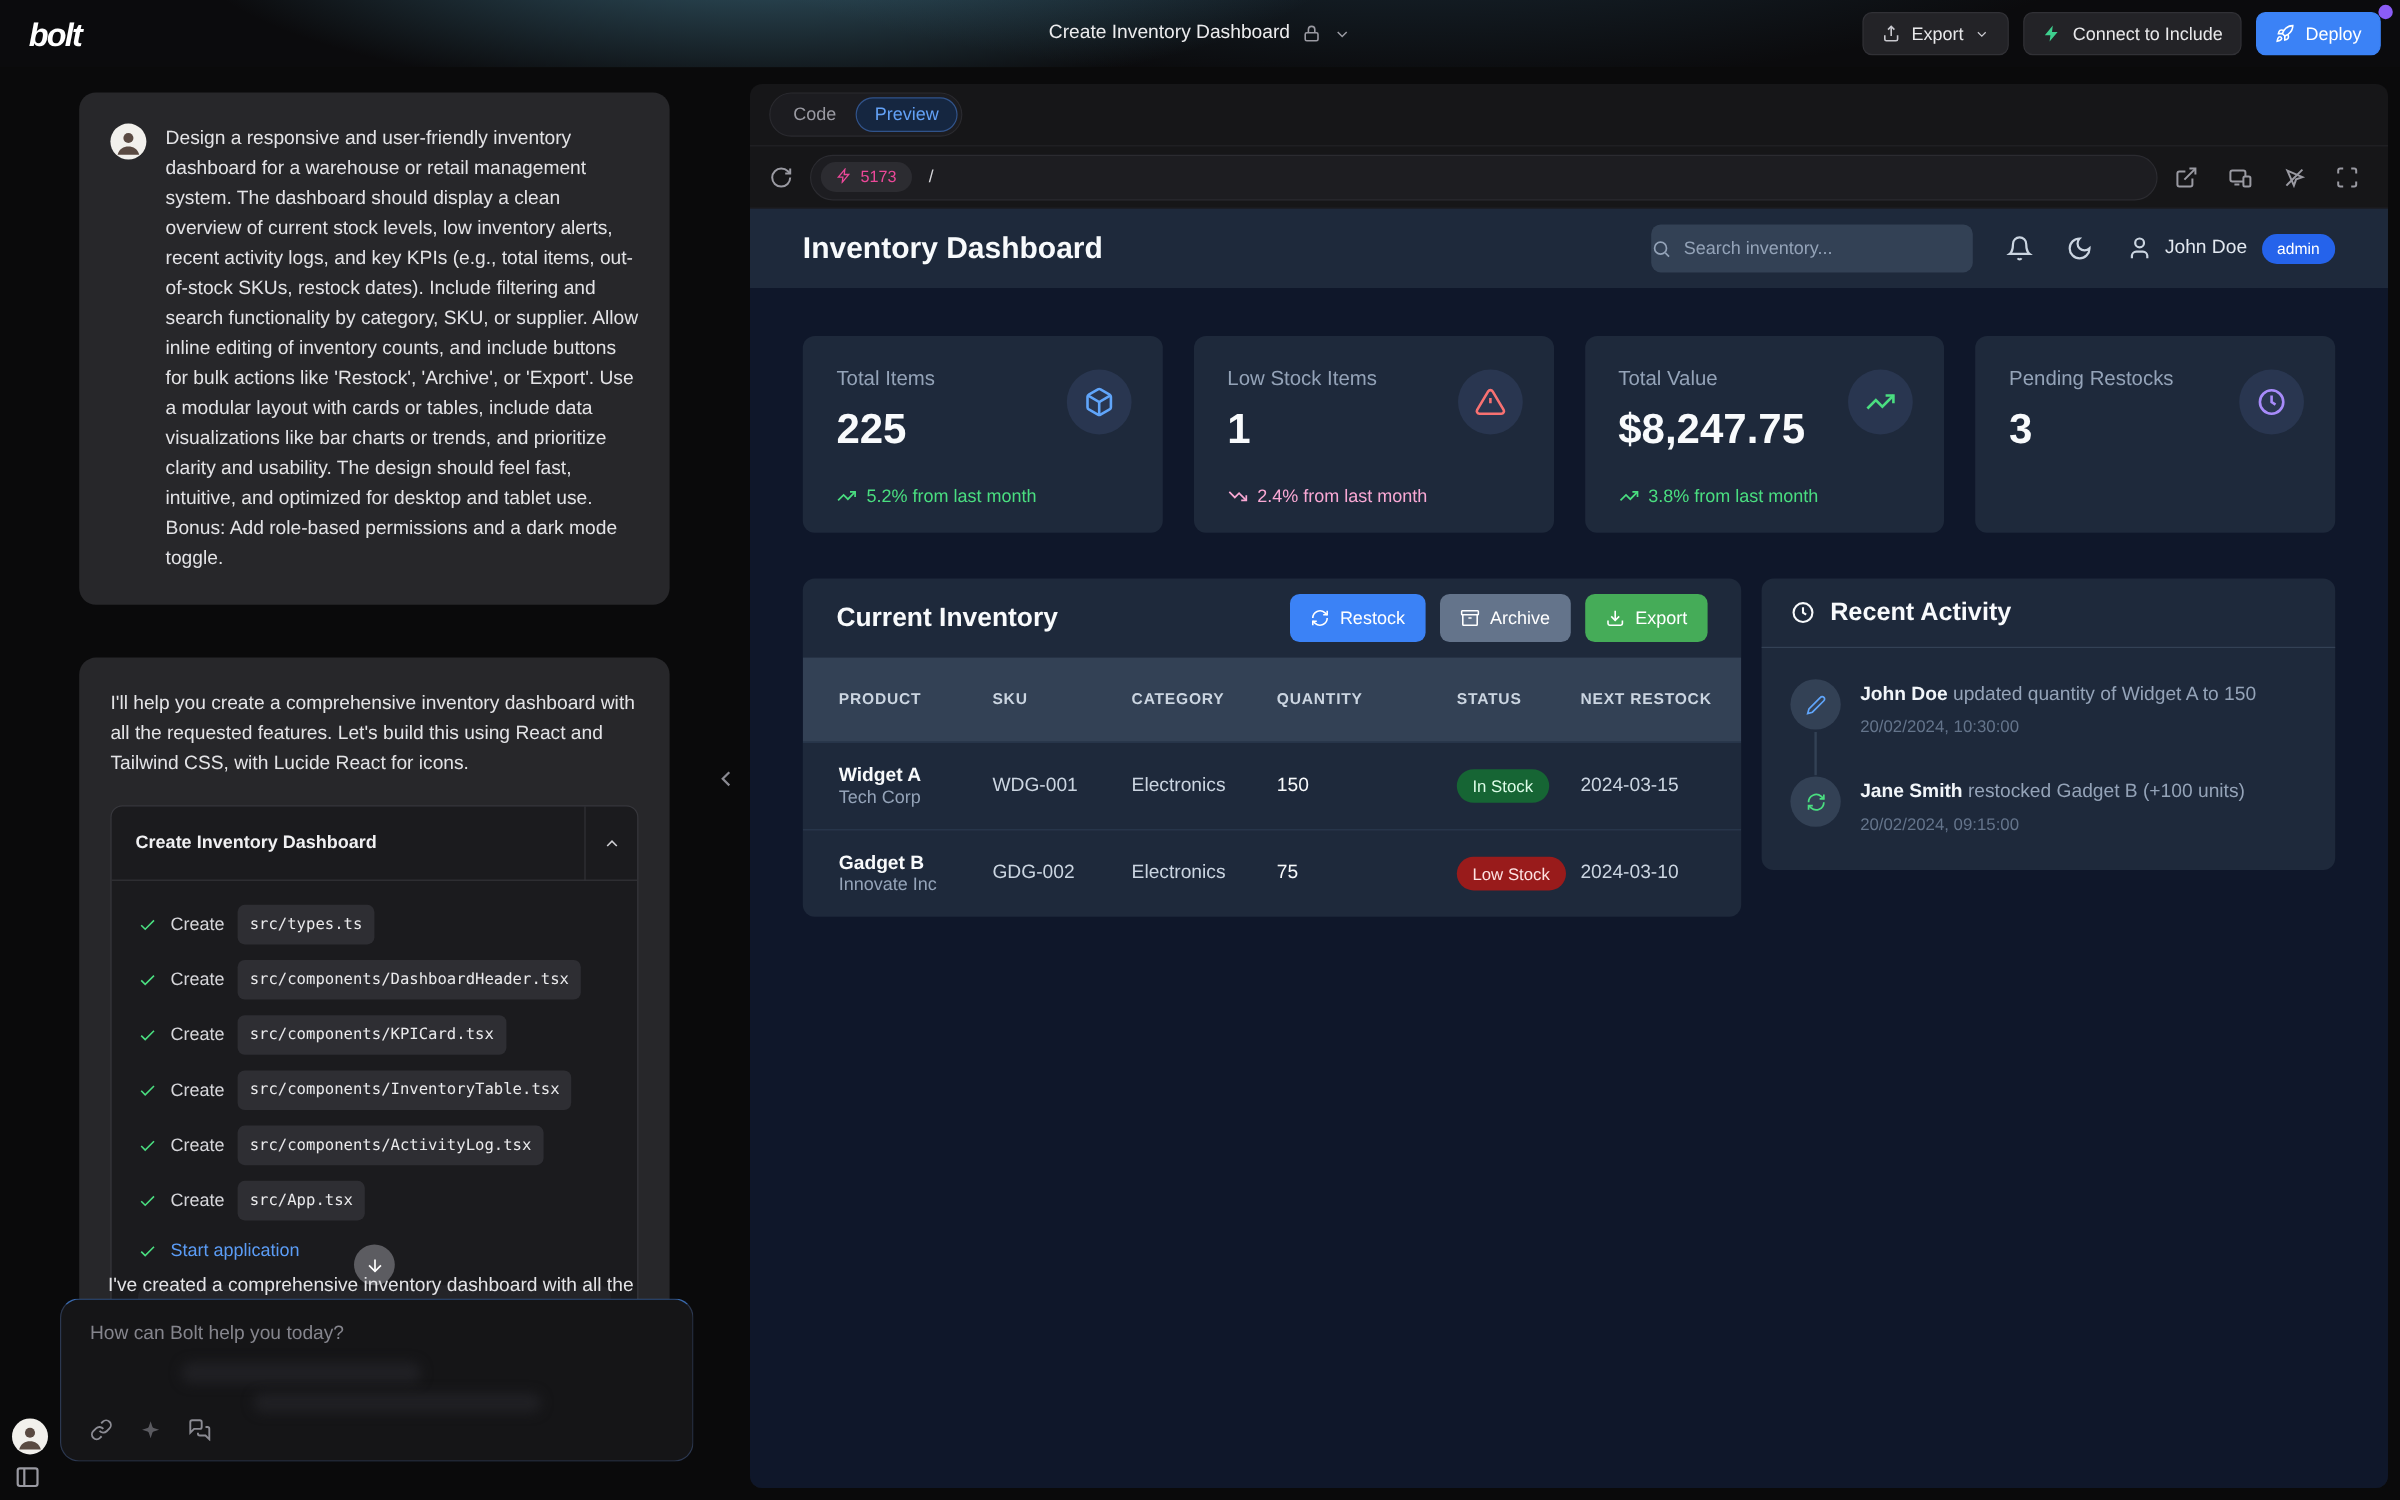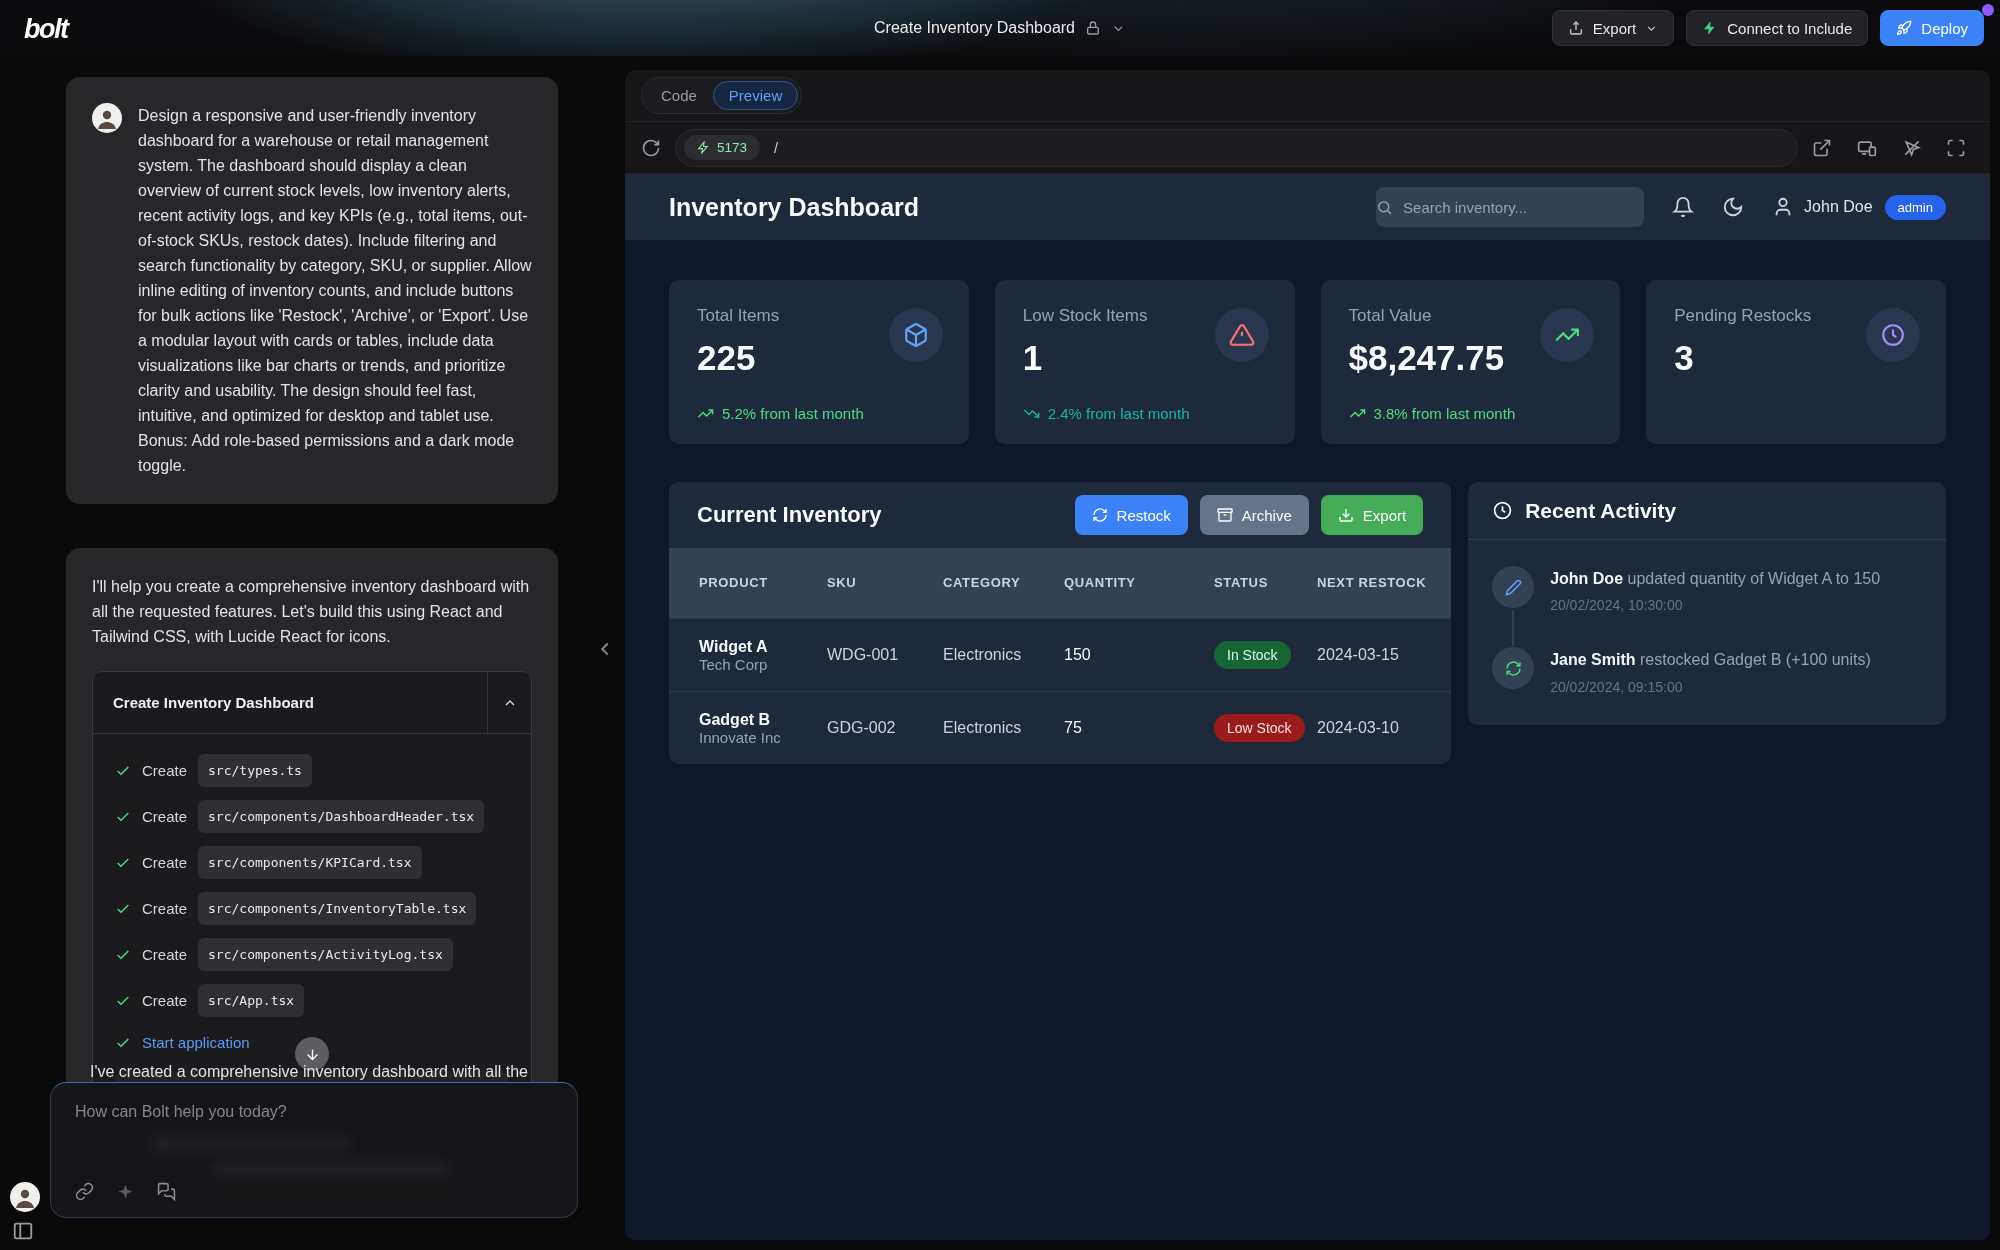--- a/index.html
+++ b/index.html
@@ -83,22 +83,22 @@
     border-bottom:1px solid #222226; }
   .seg { display:flex; align-items:center; background:#1c1c20; border:1px solid #2a2a2f;
     border-radius:999px; padding:3px; }
   .seg-item { padding:6px 16px; font-size:15px; color:#9a9aa2; border-radius:999px; cursor:pointer; }
   .seg-item.active { background:#152640; border:1px solid #31538a; color:#63a1f6; padding:5px 15px; }
   .url-row { height:52px; display:flex; align-items:center; padding:0 16px; gap:14px;
     border-bottom:1px solid #222226; }
   .reload { color:#9a9aa2; cursor:pointer; }
   .url-box { flex:1; height:38px; background:#1d1d21; border:1px solid #2b2b30;
     border-radius:999px; display:flex; align-items:center; padding:0 8px; gap:14px; cursor:text; }
-  .port-badge { display:flex; align-items:center; gap:7px; background:#2c2c31;
-    border-radius:999px; padding:5px 13px; font-size:13.5px; color:#86efac; }
+  .port-badge { display:flex; align-items:flex-start; gap:7px; background:#2c2c31;
+    border-radius:999px; padding:5px 13px; font-size:13.5px; color:#ec4899; }
   .url-path { font-size:14.5px; color:#d6d6da; }
   .url-icons { display:flex; gap:24px; color:#9a9aa2; padding-right:8px; }
   .url-icons .ic { cursor:pointer; }
 
   
   .viewport { height:1066px; background:#0f172a; }
   .app-header { height:66px; background:#1e293b; display:flex; align-items:center; padding:0 44px; }
   .app-title { font-size:25px; font-weight:700; color:#f8fafc; flex:1; }
   .search-box { width:268px; height:40px; background:#334155; border-radius:8px;
     display:flex; align-items:center; padding:0 0; gap:10px; }
@@ -112,21 +112,21 @@
 
   .content { padding:40px 44px 0; }
   .kpis { display:flex; gap:26px; }
   .kpi { flex:1; height:164px; background:#1e293b; border-radius:10px; padding:26px 28px; position:relative; }
   .kpi-label { font-size:17px; color:#94a3b8; }
   .kpi-value { font-size:35px; font-weight:700; color:#f8fafc; margin-top:12px; }
   .kpi-icon { position:absolute; right:26px; top:28px; width:54px; height:54px;
     border-radius:50%; background:#293650; display:flex; align-items:center; justify-content:center; }
   .kpi-change { position:absolute; left:28px; bottom:22px; display:flex; align-items:center;
     gap:8px; font-size:15px; }
-  .up { color:#4ade80; } .down { color:#14b8a6;margin-top:24px; }
+  .up { color:#4ade80; } .down { color:#f9a8d4;margin-top:24px; }
 
   .section-row { display:flex; gap:17px; margin-top:38px; align-items:flex-start; }
   .inv-card { width:838px; background:#1e293b; border-radius:10px; overflow:hidden; }
   .inv-head { height:66px; display:flex; align-items:center; padding:0 28px; }
   .inv-title { font-size:22px; font-weight:700; color:#f8fafc; flex:1; }
   .inv-btn { height:40px; display:flex; align-items:center; gap:9px; padding:0 17px;
     border:none; border-radius:8px; font-size:15px; color:#fff; cursor:pointer; margin-left:12px;
     font-family:"Liberation Sans", sans-serif; }
   .b-blue { background:#3b82f6; } .b-gray { background:#64748b; } .b-green { background:#45ac58; }
   .t-head, .t-row { display:grid; grid-template-columns:128px 116px 121px 150px 103px 130px 1fr;

